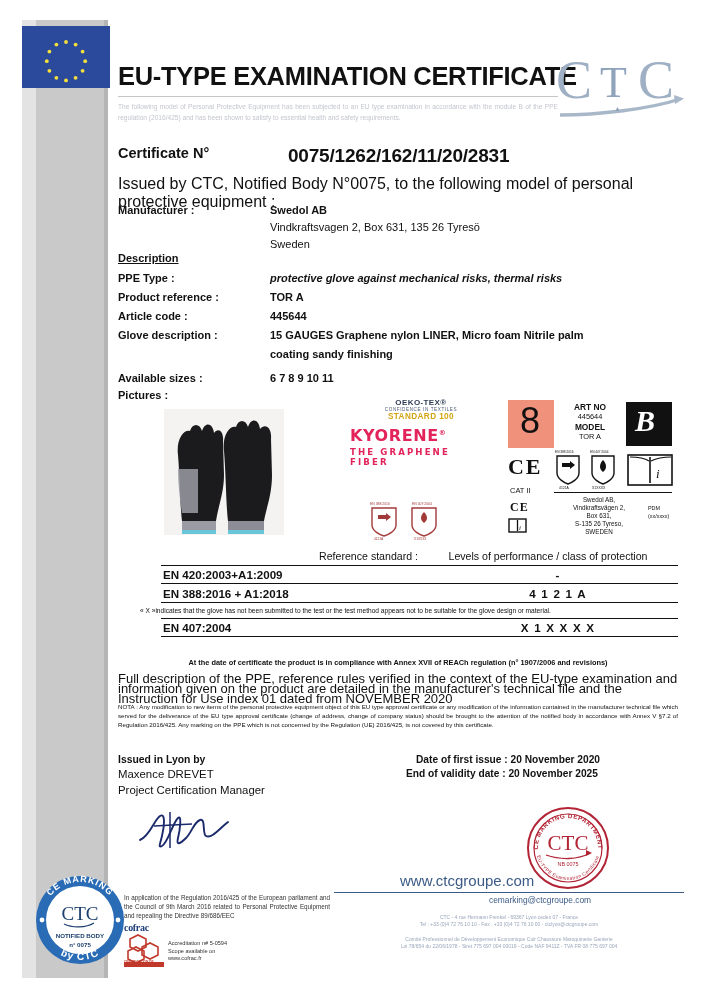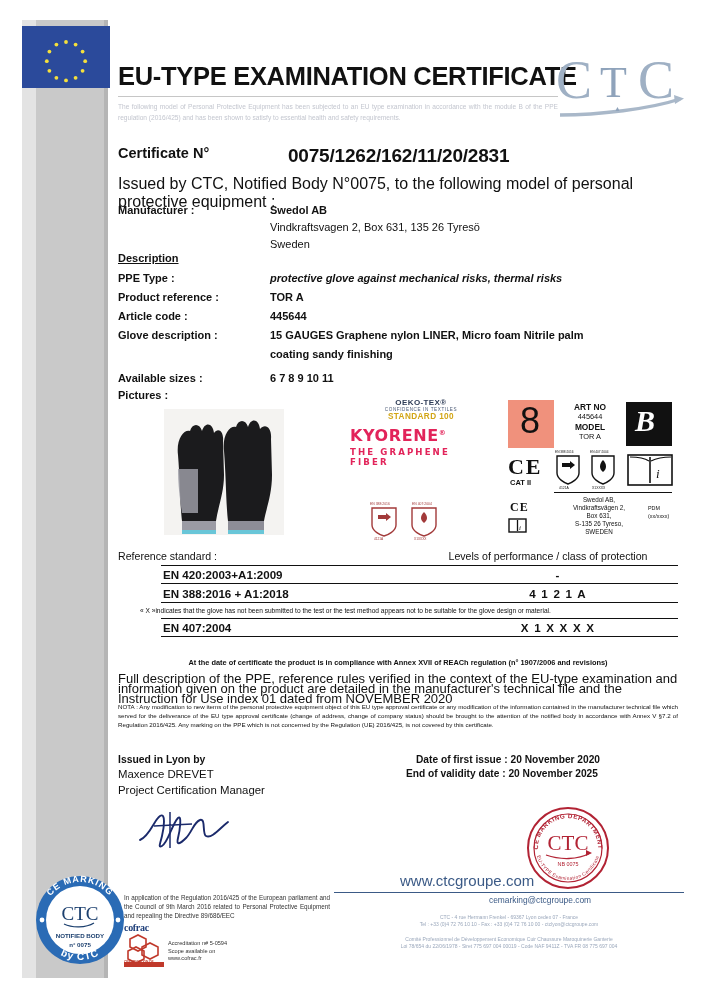--- a/index.html
+++ b/index.html
@@ -89,30 +89,30 @@
   .pictos-red { position:absolute; left:248px; top:105px; }
   .label-box { position:absolute; left:390px; top:6px; width:170px; height:140px; }
   .size8 { position:absolute; left:0; top:0; width:46px; height:48px; background:#f0917c; }
   .size8 span { position:absolute; left:12px; top:0px; font-size:36px; color:#111; font-family:"Liberation Sans", sans-serif; }
   .artno { position:absolute; left:52px; top:2px; width:60px; text-align:center; line-height:10px; }
   .artno .t1 { font-size:8.4px; font-weight:bold; color:#111; }
   .artno .t2 { font-size:7.4px; color:#111; }
   .bmark { position:absolute; left:118px; top:2px; width:46px; height:44px; background:#111; }
   .bmark span { position:absolute; left:9px; top:2px; font-size:30px; font-weight:bold; color:#fff; font-style:italic; font-family:"Liberation Serif", serif; }
   .ce-big { position:absolute; left:0px; top:54px; font-size:22px; font-weight:bold; color:#111; font-family:"Liberation Serif", serif; }
-  .catii { position:absolute; left:2px; top:78px; font-size:7.5px; font-weight:bold; color:#111; }
+  .catii { position:absolute; left:2px; top:86px; font-size:7.5px; font-weight:normal; color:#111; }
   .addr-blk { position:absolute; left:48px; top:96px; width:86px; text-align:center; font-size:6.3px; line-height:8px; color:#111; }
   .ce-small { position:absolute; left:2px; top:100px; font-size:12px; font-weight:bold; color:#111; font-family:"Liberation Serif", serif; }
   .pdm { position:absolute; left:140px; top:104px; font-size:5.4px; line-height:8px; color:#111; }
   .sep-line { position:absolute; left:46px; top:92px; width:118px; height:1px; background:#111; }
 
   
   .tbl { position:absolute; left:118px; top:550px; width:560px; }
   .tbl-head { display:flex; font-size:10.6px; color:#111; padding-bottom:3px; }
-  .tbl-head .c1 { width:300px; text-align:left; }
+  .tbl-head .c1 { width:300px; text-align:right; }
   .tbl-head .c2 { width:260px; text-align:center; }
   .trow { display:flex; border-top:1.6px solid #111; border-bottom:1.6px solid #111; align-items:center; height:19px;margin-left:43px; }
   .trow .c1 { width:300px; font-size:11.6px; font-weight:bold; color:#111; padding-left:2px; }
   .trow .c2 { width:260px; text-align:center; font-size:11.6px; font-weight:bold; color:#111; letter-spacing:1.2px; }
   .note-x { font-size:6.6px; color:#111; padding:4px 0 4px 22px; }
 
   .reach { position:absolute; left:118px; top:658px; width:560px; text-align:center; font-size:7.4px; font-weight:bold; color:#111; }
   .fulldesc { position:absolute; left:118px; top:674px; width:560px; font-size:13px; line-height:10px; color:#111; }
   .nota { position:absolute; left:118px; top:702px; width:560px; font-size:6.2px; line-height:9px; color:#111; text-align:justify; }
 

